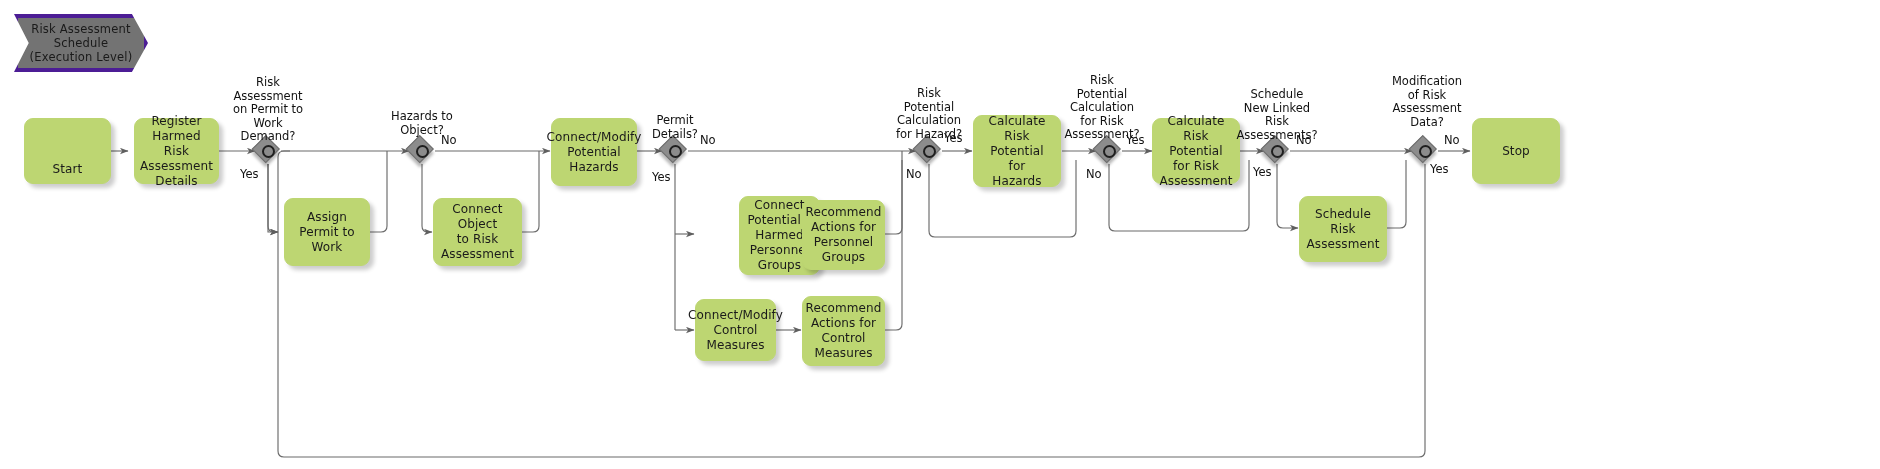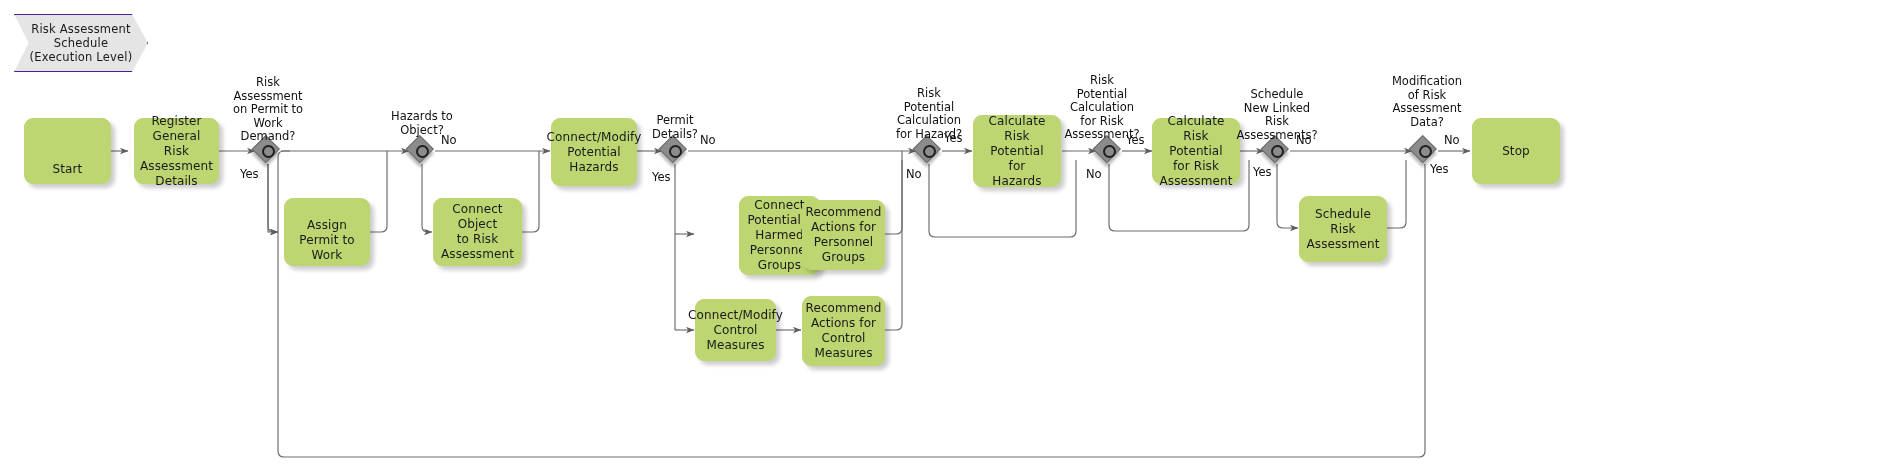--- a/index.html
+++ b/index.html
@@ -30,22 +30,22 @@
   .lane-banner {
     position: absolute;
     display: flex;
     align-items: center;
     justify-content: center;
     text-align: center;
     color: #1a1a1a;
     font-size: 11.5px;
     line-height: 14px;
     letter-spacing: .2px;
-    background: #e5e5e5;
-    border: 1px solid #4c1d95;
+    background: #737373;
+    border: 4px solid #4c1d95;
     box-sizing: border-box;
     clip-path: polygon(0 0, 88% 0, 100% 50%, 88% 100%, 0 100%, 11% 50%);
     filter: drop-shadow(3px 3px 2px rgba(0,0,0,.22));
   }
   
   .task {
     position: absolute;
     box-sizing: border-box;
     background: #bdd672;
     border: 1px solid #bdd672;
@@ -185,26 +185,26 @@
       <div>(Execution Level)</div>
     </div>
   </div>
 
   <div class="task" style="left:24px; top:118px; width:87px; height:66px;">
     <span style="white-space: pre-line; margin-top: 36px;">Start</span>
   </div>
 
   <div class="task" style="left:134px; top:118px; width:85px; height:66px;">
     <span style="white-space: pre-line;">Register
-General Risk
+Harmed Risk
 Assessment
 Details</span>
   </div>
 
-  <div class="task" style="left:284px; top:198px; width:86px; height:68px;align-items:flex-end;">
+  <div class="task" style="left:284px; top:198px; width:86px; height:68px;">
     <span style="white-space: pre-line;">Assign
 Permit to
 Work</span>
   </div>
 
   <div class="task" style="left:433px; top:198px; width:89px; height:68px;">
     <span style="white-space: pre-line;">Connect Object
 to Risk
 Assessment</span>
   </div>

